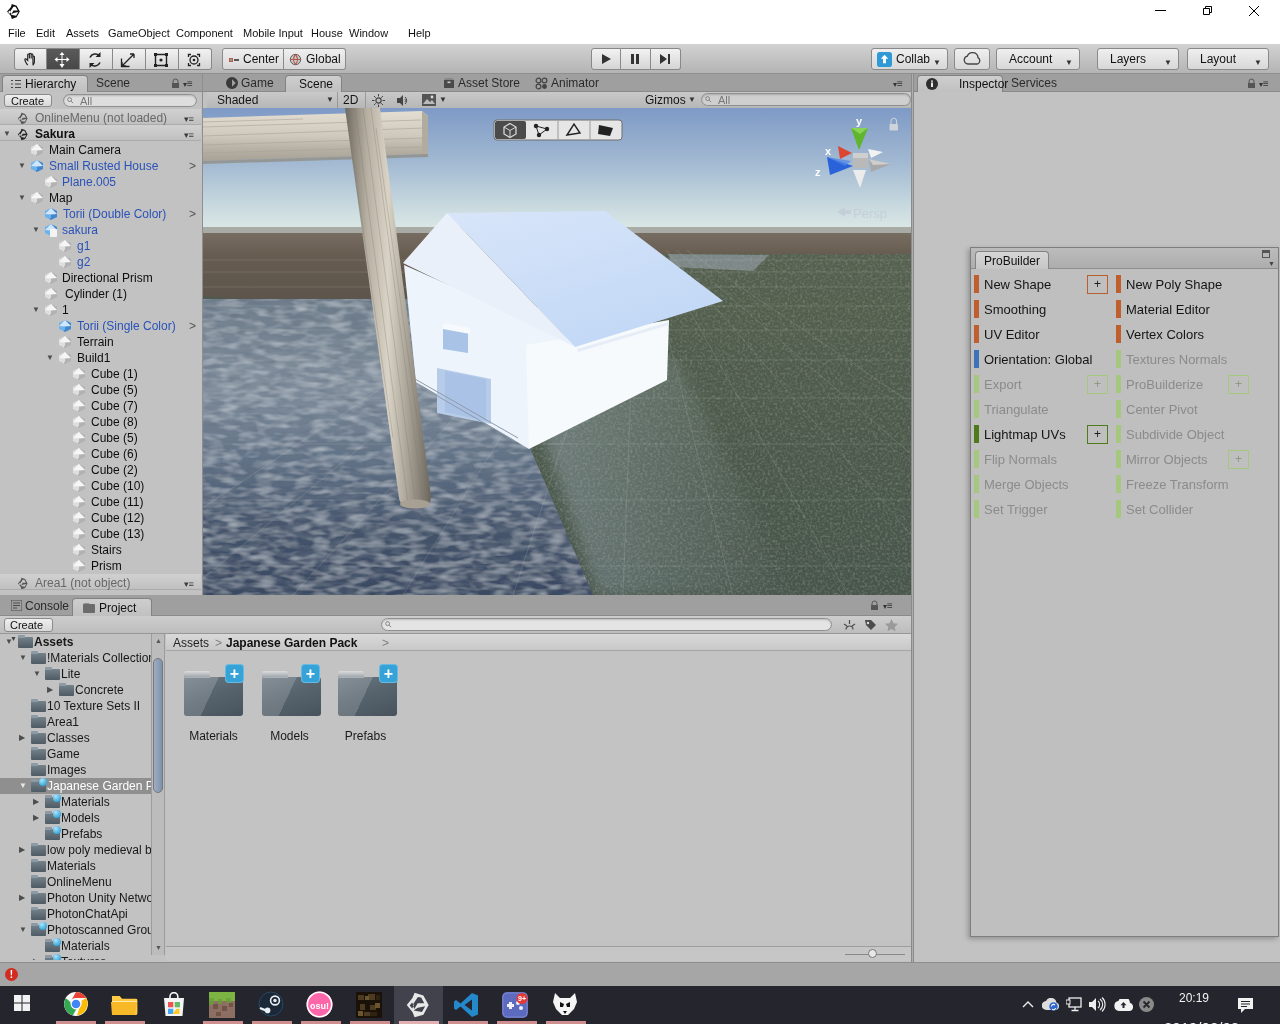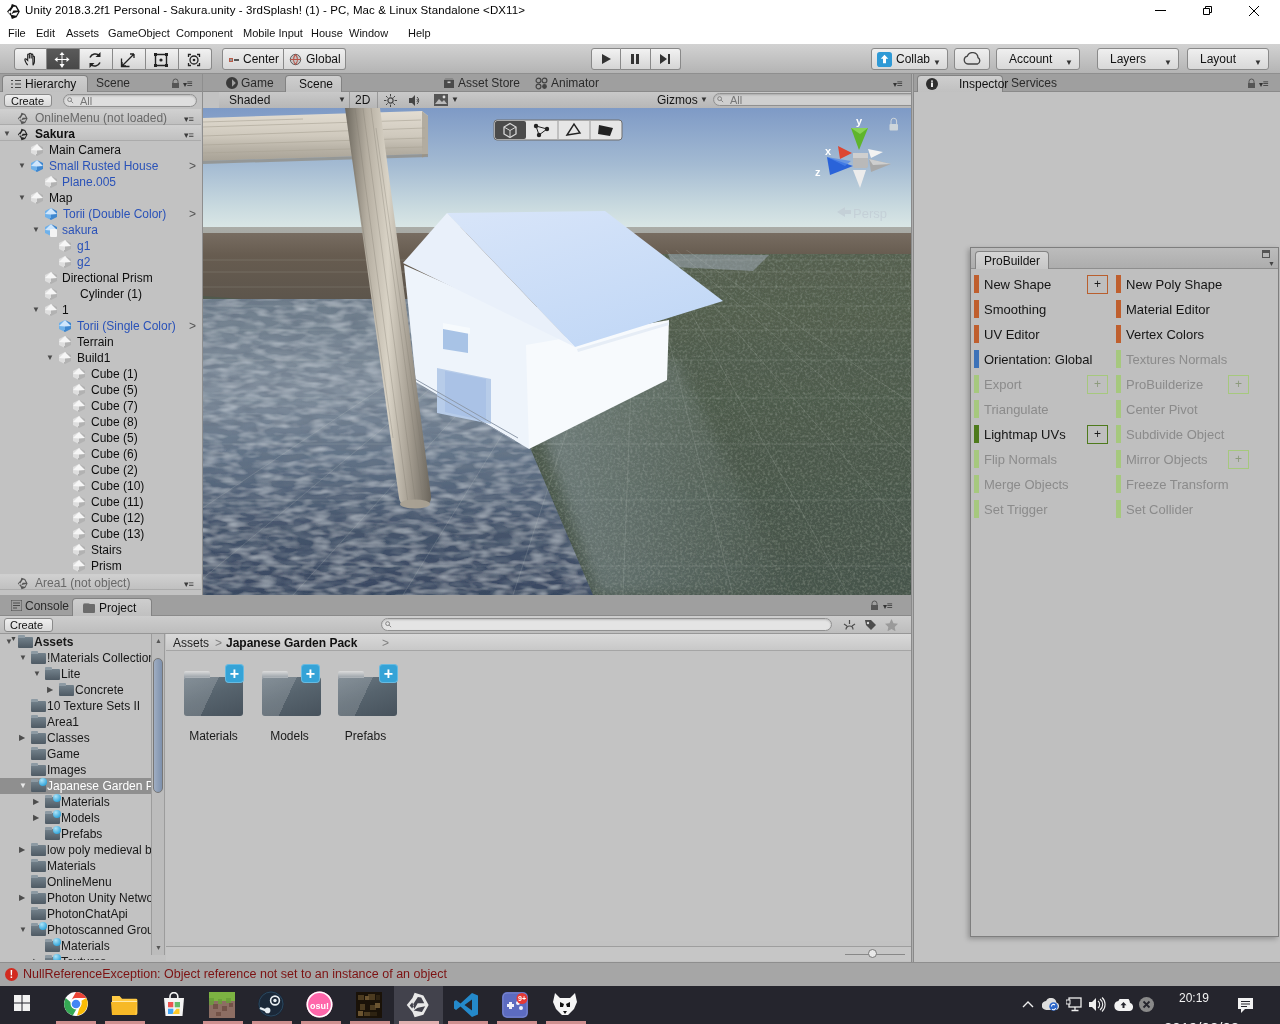--- a/index.html
+++ b/index.html
@@ -62,21 +62,20 @@
 #taskbar{left:0;top:986px;width:1280px;height:38px;background:#25252d}
 .tku{position:absolute;top:35px;height:3px;background:#cf8f8f}
 #tray{position:absolute;color:#eee;font-size:11px}
 </style></head>
 <body>
 
 <div class="abs" id="titlebar">
  <svg class="abs" style="left:6px;top:3px" width="17" height="17" viewBox="0 0 32 32">
       <path fill="#111" d="M26 16 20 5l-9-3-2 6-7 8 7 8 2 6 9-3zM18 7l4 7h-8l-4 7-2-5 6-9zm5 10-4 7-10-2 5-3zm-16 3-3-3 3-3 2 3z"></path>
     </svg>
- <div class="abs ttl">Unity 2018.3.2f1 Personal - Sakura.unity - 3rdSplash! (1) - PC, Mac &amp; Linux Standalone &lt;DX11&gt;</div>
  <div class="abs" style="left:1155px;top:10px;width:11px;height:1px;background:#000"></div>
  <svg class="abs" style="left:1201px;top:5px" width="12" height="12" viewBox="0 0 12 12">
       <path fill="none" stroke="#000" d="M2.5 3.5h6v6h-6zM4.5 3.5v-2h6v6h-2"></path>
     </svg>
  <svg class="abs" style="left:1248px;top:5px" width="12" height="12" viewBox="0 0 12 12">
       <path stroke="#000" d="M1 1l10 10M11 1L1 11" fill="none"></path>
     </svg>
 </div>
 
 <div class="abs" id="menubar">
@@ -261,21 +260,21 @@
  <div class="hr" style="top:162px">
       <i class="cub" style="left:59px"></i>
       <span class="tx bl" style="left:77px">g2</span>
     </div>
  <div class="hr" style="top:178px">
       <i class="cub" style="left:45px"></i>
       <span class="tx" style="left:62px">Directional Prism</span>
     </div>
  <div class="hr" style="top:194px">
       <i class="cub" style="left:45px"></i>
-      <span class="tx" style="left:80px">Cylinder (1)</span>
+      <span class="tx" style="left:65px">Cylinder (1)</span>
     </div>
  <div class="hr" style="top:210px">
       <span class="ar" style="left:32px">▼</span>
       <i class="cub" style="left:45px"></i>
       <span class="tx" style="left:62px">1</span>
     </div>
  <div class="hr" style="top:226px">
       <i class="cub b" style="left:59px"></i>
       <span class="tx bl" style="left:77px">Torii (Single Color)</span>
       <span class="tx" style="left:189px;color:#555">&gt;</span>
@@ -344,21 +343,21 @@
  <div class="hr shead" style="top:482px">
       <svg class="abs" style="left:17px;top:2px" width="13" height="13" viewBox="0 0 32 32">
         <path fill="#555" d="M26 16 20 5l-9-3-2 6-7 8 7 8 2 6 9-3zM18 7l4 7h-8l-4 7-2-5 6-9zm5 10-4 7-10-2 5-3zm-16 3-3-3 3-3 2 3z"></path>
       </svg>
       <span class="tx gy" style="left:35px">Area1 (not object)</span>
       <span class="hmn" style="left:184px;top:4px">▾≡</span>
     </div>
 </div>
 
 <div class="abs" id="scene" style="left:203px;top:92px;width:708px;height:503px;overflow:hidden">
- <div class="abs" style="left:16px;top:0;width:708px;height:20px;background:linear-gradient(#c9c9c9,#b3b3b3);border-bottom:1px solid #8b8b8b">
+ <div class="abs" style="left:4px;top:0;width:708px;height:20px;background:linear-gradient(#c9c9c9,#b3b3b3);border-bottom:1px solid #8b8b8b">
   <span class="abs" style="left:10px;top:1px;font-size:12px;color:#151515">Shaded</span>
       <span class="abs" style="left:119px;top:3px;font-size:8px;color:#333">▼</span>
   <div class="abs" style="left:130px;top:0;width:1px;height:16px;background:#999"></div>
   <span class="abs" style="left:136px;top:1px;font-size:12px;color:#151515">2D</span>
   <div class="abs" style="left:158px;top:0;width:1px;height:16px;background:#999"></div>
   <svg class="abs" style="left:165px;top:2px" width="13" height="13" viewBox="0 0 13 13">
         <circle cx="6.5" cy="6.5" r="2.6" fill="none" stroke="#444" stroke-width="1.2"></circle>
         <path stroke="#444" d="M6.5 0v2.4M6.5 10.6V13M0 6.5h2.4M10.6 6.5H13M2 2l1.7 1.7M11 2 9.3 3.7M2 11l1.7-1.7M11 11 9.3 9.3"></path>
       </svg>
   <svg class="abs" style="left:189px;top:2px" width="13" height="13" viewBox="0 0 13 13">
@@ -804,21 +803,20 @@
   <div class="abs flbl" style="left:170px">Prefabs</div>
  </div>
  <div class="abs" style="left:166px;top:351px;width:745px;height:15px;background:#c6c6c6;border-top:1px solid #9e9e9e">
   <div class="abs" style="left:679px;top:7px;width:60px;height:1px;background:#888"></div>
   <div class="abs" style="left:702px;top:2px;width:9px;height:9px;border-radius:50%;background:#e8e8e8;border:1px solid #777"></div>
  </div>
 </div>
 
 <div class="abs" id="statusbar" style="left:0;top:962px;width:1280px;height:24px;background:#a6a6a6;border-top:1px solid #8e8e8e">
  <div class="abs" style="left:5px;top:5px;width:13px;height:13px;border-radius:50%;background:#d22b1f;color:#fff;font-size:10px;font-weight:bold;text-align:center;line-height:13px">!</div>
- <span class="abs" style="left:23px;top:4px;font-size:12.5px;color:#7c1212">NullReferenceException: Object reference not set to an instance of an object</span>
 </div>
 
 <div class="abs" id="taskbar">
  <svg class="abs" style="left:14px;top:9px" width="16" height="16" viewBox="0 0 16 16">
       <path fill="#f2f2f2" d="M0 0h7.5v7.5H0zM8.5 0H16v7.5H8.5zM0 8.5h7.5V16H0zM8.5 8.5H16V16H8.5z"></path>
     </svg>
  <svg class="abs" style="left:63px;top:5px" width="26" height="26" viewBox="0 0 48 48">
       <circle cx="24" cy="24" r="22" fill="#fff"></circle>
       <path fill="#ea4335" d="M24 2a22 22 0 0 1 19 11H24a11 11 0 0 0-10.4 7.4z"></path>
       <path fill="#34a853" d="M5 13a22 22 0 0 0 13 32l8.5-14.7A11 11 0 0 1 13.6 20.4z"></path>

